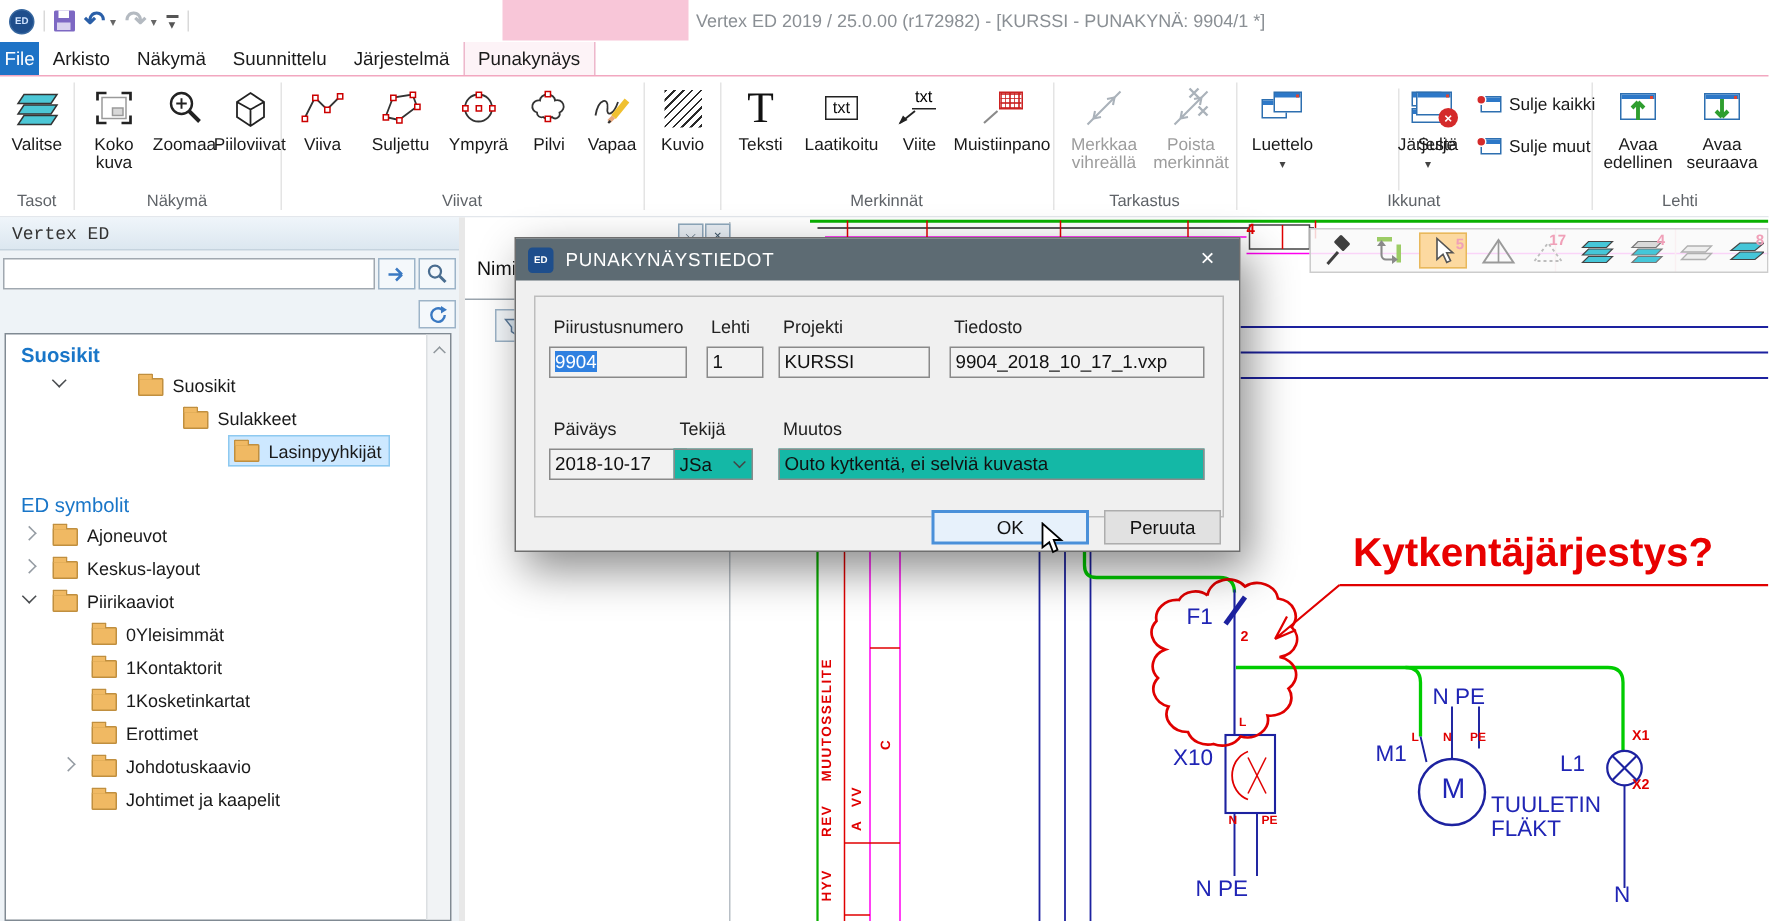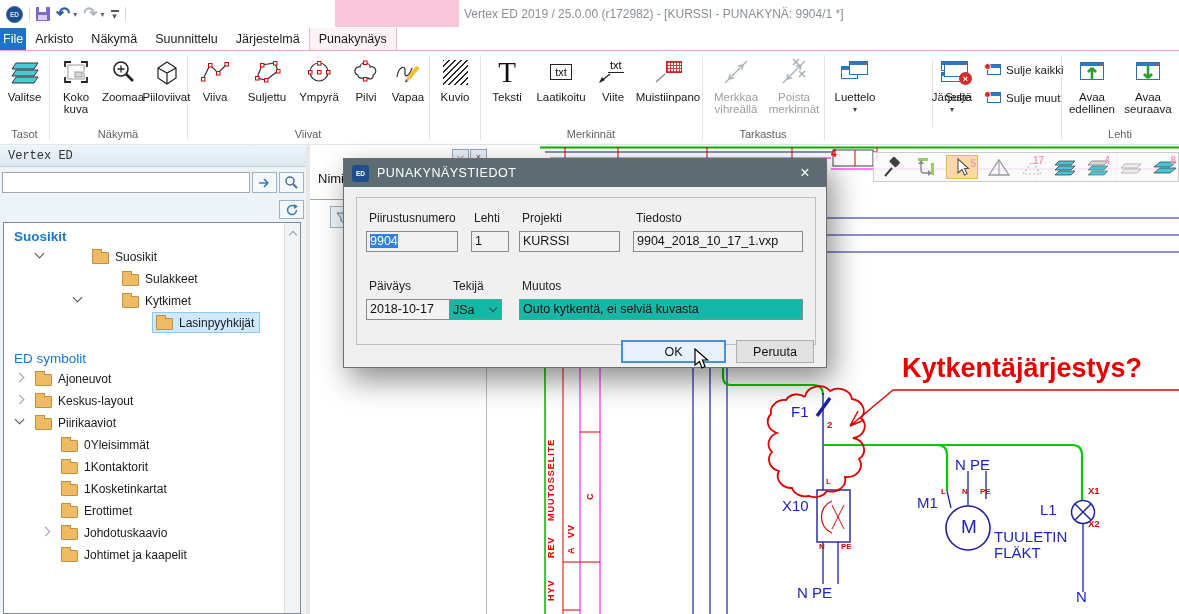--- a/index.html
+++ b/index.html
@@ -165,20 +165,21 @@
   <div class="gsep" style="left:702px"></div>
   <div class="gsep" style="left:824px"></div>
   <div class="gsep" style="left:932px;top:8px;height:68px"></div>
   <div class="gsep" style="left:1061px"></div>
 
   <div class="glabel" style="left:0;width:49px">Tasot</div>
   <div class="glabel" style="left:49px;width:138px">Näkymä</div>
   <div class="glabel" style="left:480px;width:222px">Merkinnät</div>
   <div class="glabel" style="left:187px;width:242px">Viivat</div>
   <div class="glabel" style="left:702px;width:122px">Tarkastus</div>
+  <div class="glabel" style="left:824px;width:237px">Ikkunat</div>
   <div class="glabel" style="left:1061px;width:118px">Lehti</div>
 
   <div class="rbtn" style="left:0;width:49px">
     <div class="ric">
       <svg width="32" height="26">
           <g stroke="#333" stroke-width="1" fill="#4cc7d6">
         <polygon points="7,4 29,4 25,10 3,10"></polygon>
             <polygon points="7,11 29,11 25,17 3,17"></polygon>
             <polygon points="7,18 29,18 25,24 3,24"></polygon>
           </g>
@@ -468,27 +469,20 @@
           <span class="chev open" style="left: 32px;"></span>
           <span class="node" style="left: 84px;">
             <span class="folder"></span>
             <span class="tlabel">Suosikit</span>
           </span>
         </div>
         <div class="trow">
           <span class="node" style="left: 114px;">
             <span class="folder"></span>
             <span class="tlabel">Sulakkeet</span>
-          </span>
-        </div>
-        <div class="trow">
-          <span class="chev open" style="left: 70px;"></span>
-          <span class="node" style="left: 114px;">
-            <span class="folder"></span>
-            <span class="tlabel">Kytkimet</span>
           </span>
         </div>
         <div class="trow">
           <span class="node sel" style="left: 148px;">
             <span class="folder"></span>
             <span class="tlabel">Lasinpyyhkijät</span>
           </span>
         </div>
       </div>
     <div style="height:12px"></div>

